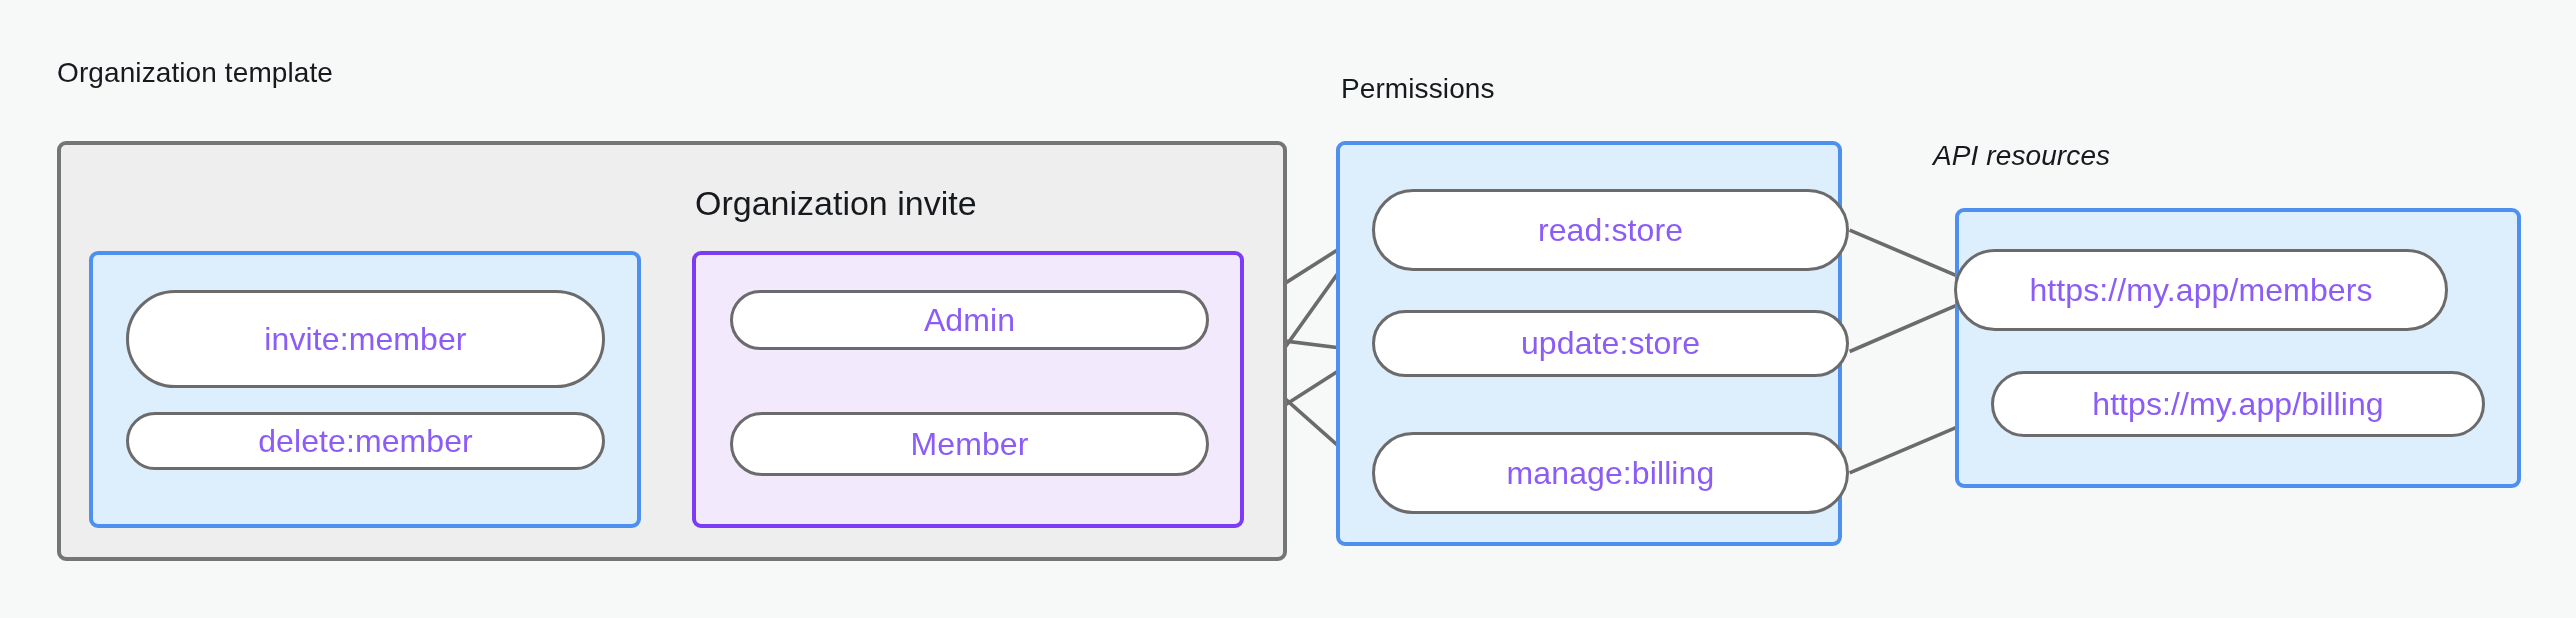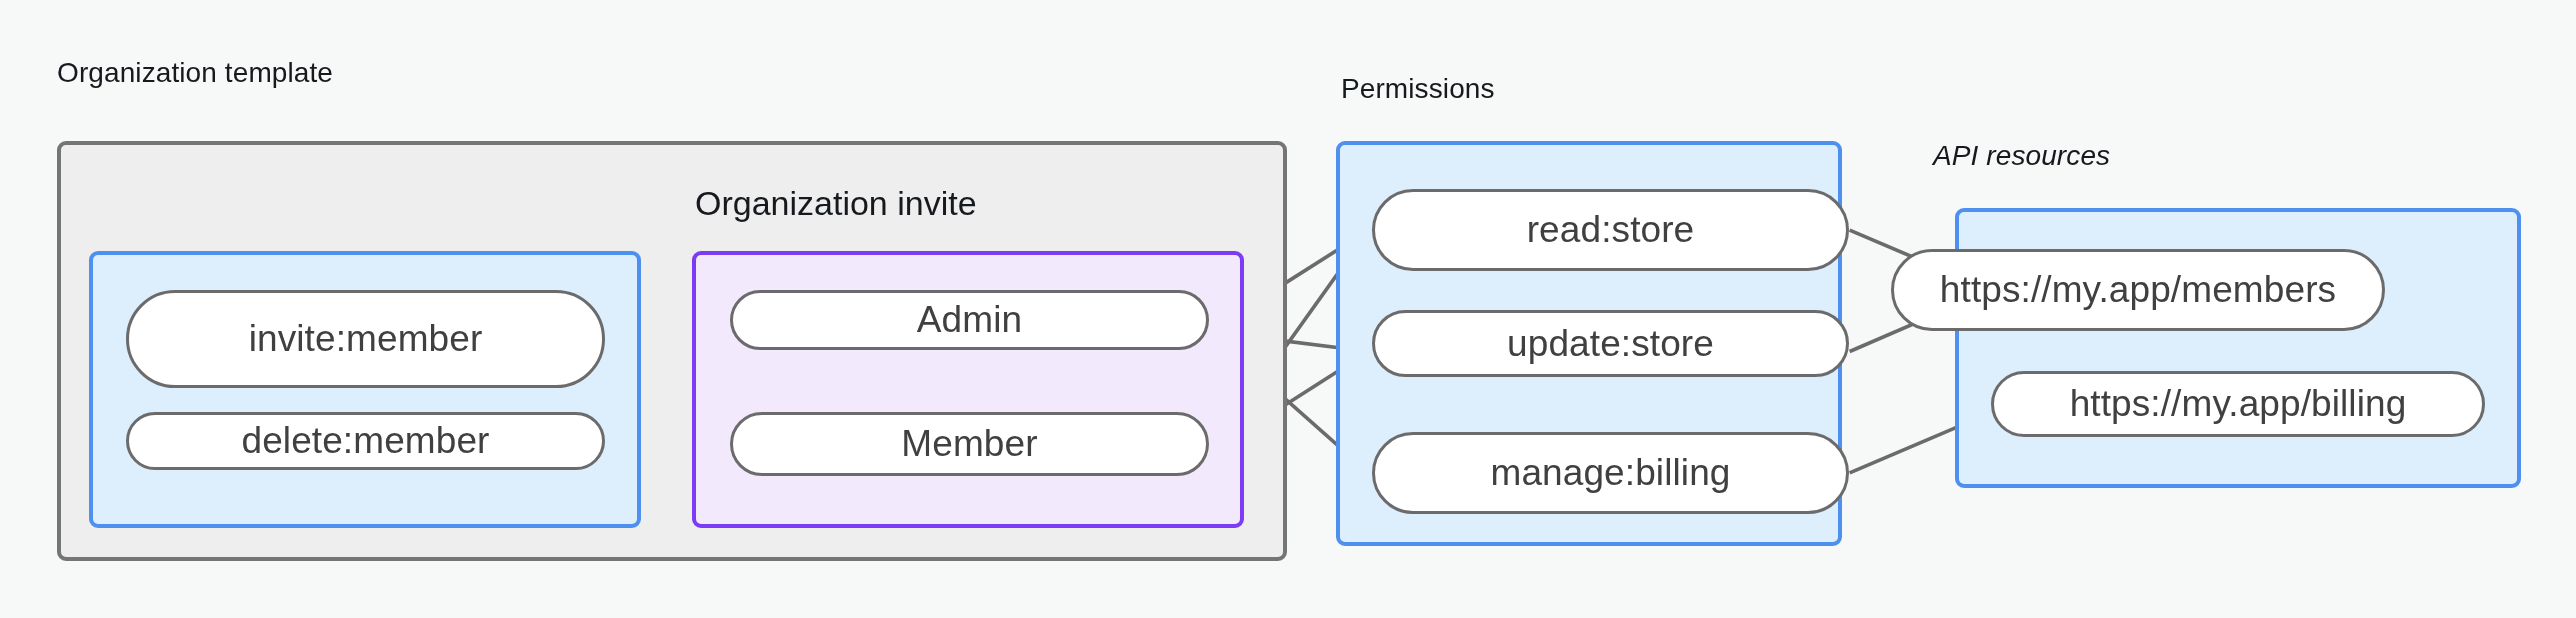--- a/index.html
+++ b/index.html
@@ -57,22 +57,22 @@
   
   .pill {
     position: absolute;
     box-sizing: border-box;
     background: #ffffff;
     border: 3.7px solid #6b6b6b;
     border-radius: 912px;
     display: flex;
     align-items: center;
     justify-content: center;
-    font-size: 37px;
-    color: #404040;
+    font-size: 32px;
+    color: #8b5cf6;
     letter-spacing: 0.1px;
     white-space: nowrap;
   }
 
   
   #edges {
     position: absolute;
     left: 0;
     top: 0;
     width: 2576px;
@@ -152,18 +152,18 @@
   <div class="pill" style="left:1372px; top:189px; width:477px; height:82px;">read:store</div>
 
   <div class="pill" style="left:1372px; top:310px; width:477px; height:67px;">update:store</div>
 
   <div class="pill" style="left:1372px; top:432px; width:477px; height:82px;">manage:billing</div>
 
   <div class="group-label" style="left:1933px; top:142px;font-style:italic;">API resources</div>
 
   <div class="box box-blue" style="left:1955px; top:208px; width:566px; height:280px;"></div>
 
-  <div class="pill" style="left:1891px; top:249px; width:494px; height:82px;">https://my.app/members</div>
+  <div class="pill" style="left:1954px; top:249px; width:494px; height:82px;">https://my.app/members</div>
 
   <div class="pill" style="left:1991px; top:371px; width:494px; height:66px;">https://my.app/billing</div>
 
 </div>
 
 
 </body></html>

